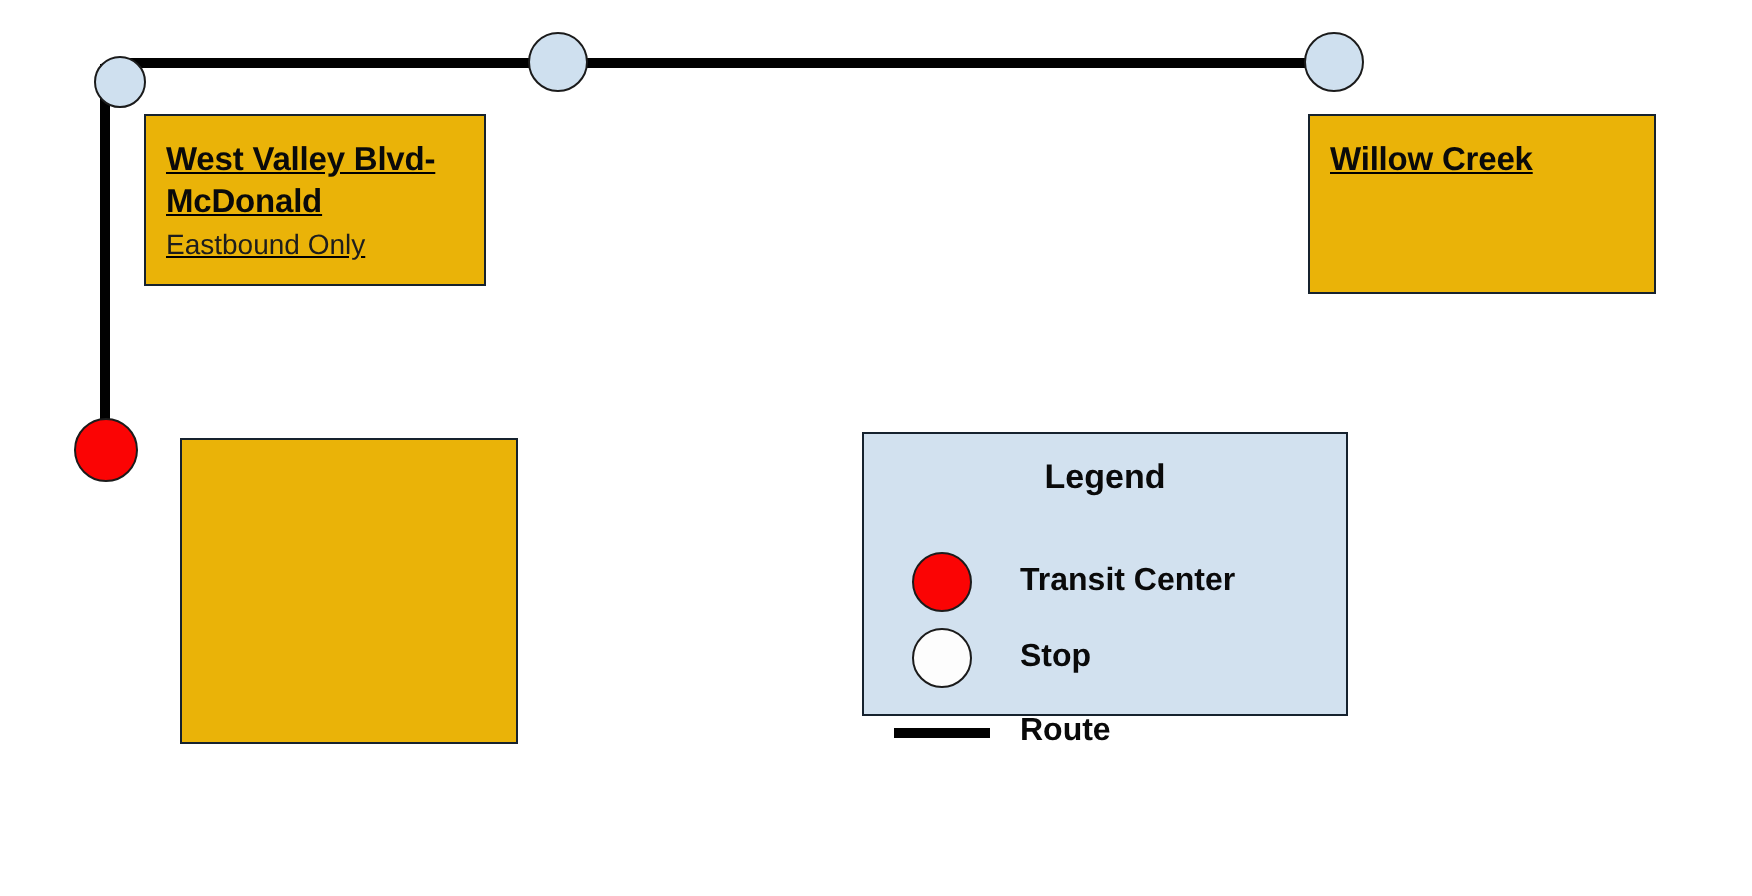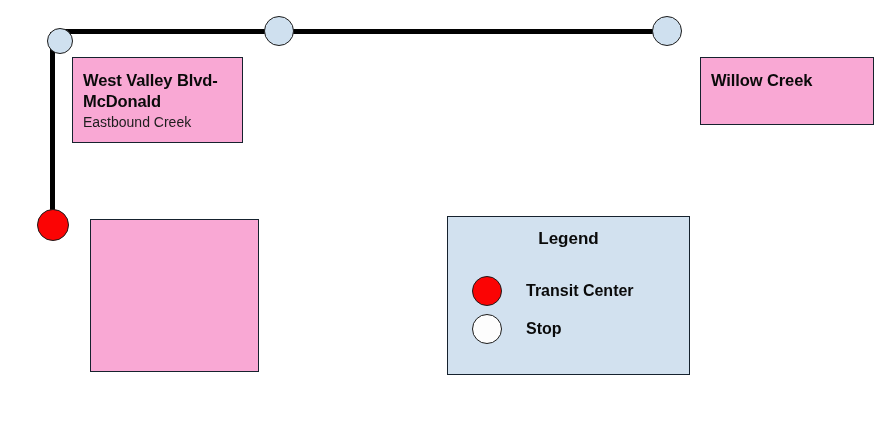--- a/index.html
+++ b/index.html
@@ -42,23 +42,24 @@
   }
   .node-transit-center {
     background: #fb0404;
     border: 1.5px solid #1b1b1b;
   }
 
   
   .info-box {
     position: absolute;
     box-sizing: border-box;
-    background: #f9a8d4;
+    background: #eab308;
     border: 1.5px solid #16222e;
     padding: 12px 10px 8px 10px;
+    text-decoration: underline;
   }
   .box-title {
     font-size: 16.5px;
     font-weight: bold;
     color: #0a0a0a;
     line-height: 1.28;
     letter-spacing: -0.1px;
   }
   .box-sub {
     font-size: 14px;
@@ -137,45 +138,51 @@
   <div class="node node-stop" style="left:47px; top:28px; width:26px; height:26px;"></div>
 
   <div class="node node-stop" style="left:264px; top:16px; width:30px; height:30px;"></div>
 
   <div class="node node-stop" style="left:652px; top:16px; width:30px; height:30px;"></div>
 
   <div class="node node-transit-center" style="left:37px; top:209px; width:32px; height:32px;"></div>
 
   <div class="info-box" style="left:72px; top:57px; width:171px; height:86px;">
     <div class="box-title">West Valley Blvd-McDonald</div>
-    <div class="box-sub">Eastbound Creek</div>
+    <div class="box-sub">Eastbound Only</div>
   </div>
 
 
-  <div class="info-box" style="left:700px; top:57px; width:174px; height:68px;">
+  <div class="info-box" style="left:654px; top:57px; width:174px; height:90px;">
     <div class="box-title">Willow Creek</div>
   </div>
 
   <div class="info-box" style="left:90px; top:219px; width:169px; height:153px;">
   </div>
 
-  <div class="legend-box" style="left:447px; top:216px; width:243px; height:159px;">
+  <div class="legend-box" style="left:431px; top:216px; width:243px; height:142px;">
 
     <div class="legend-title">Legend</div>
 
     <div class="legend-row" style="top:57px;">
       <div class="legend-mark">
         <span class="swatch-circle swatch-red"></span>
       </div>
       <div class="legend-label">Transit Center</div>
     </div>
 
     <div class="legend-row" style="top:95px;">
       <div class="legend-mark">
         <span class="swatch-circle swatch-white"></span>
       </div>
       <div class="legend-label">Stop</div>
     </div>
 
+    <div class="legend-row" style="top:132px;">
+      <div class="legend-mark">
+        <span class="swatch-line"></span>
+      </div>
+      <div class="legend-label">Route</div>
+    </div>
 
   </div>
 
 </div>
 
 </body></html>

